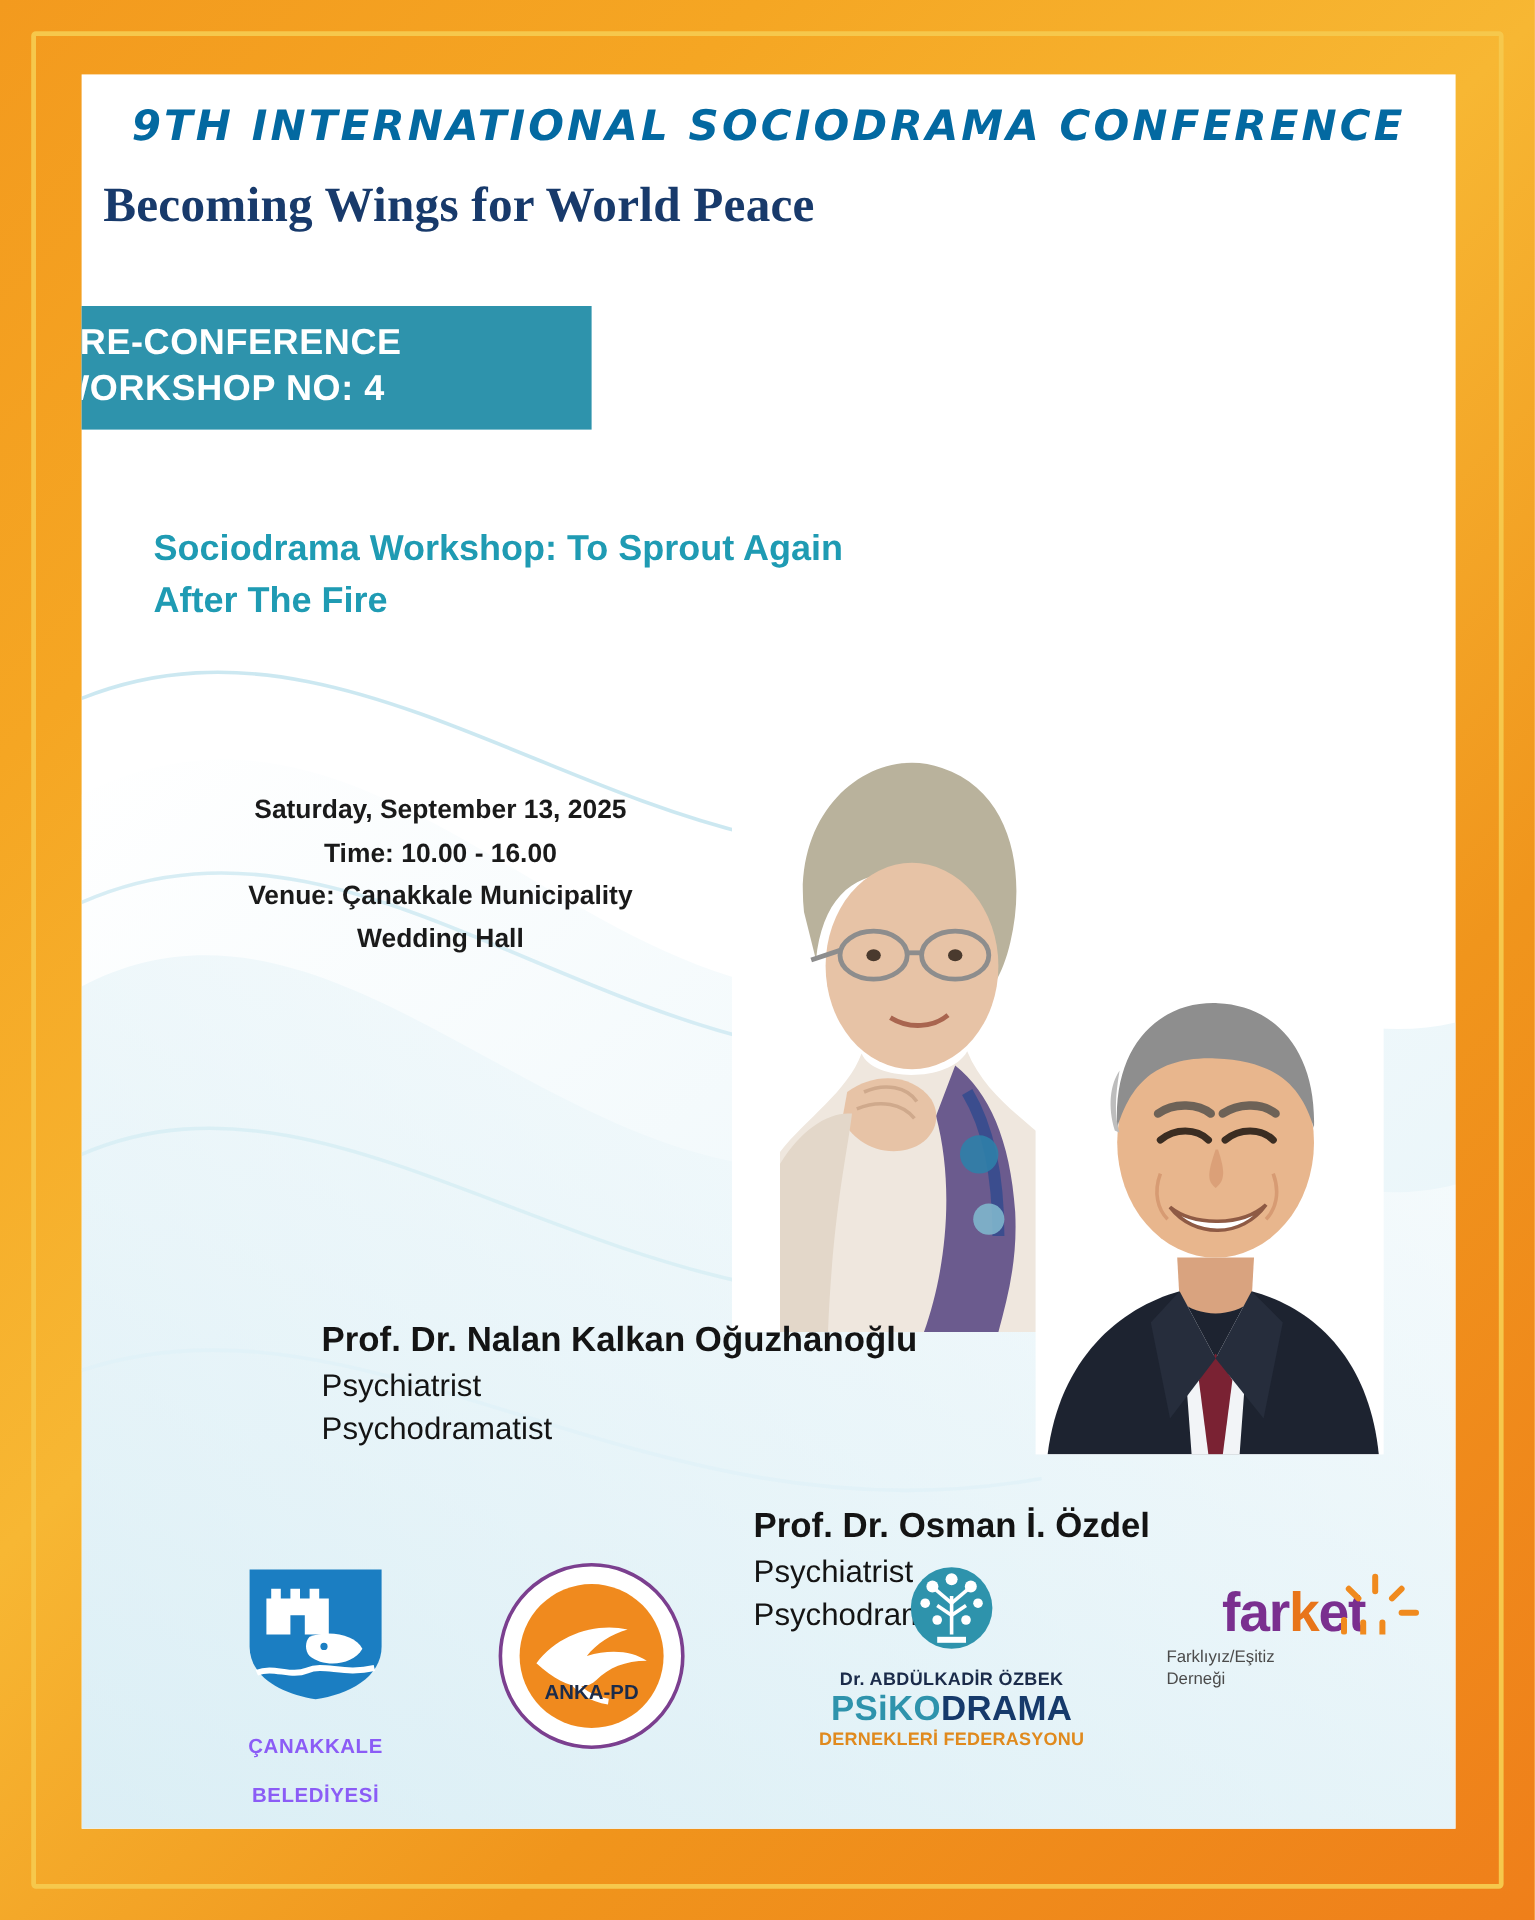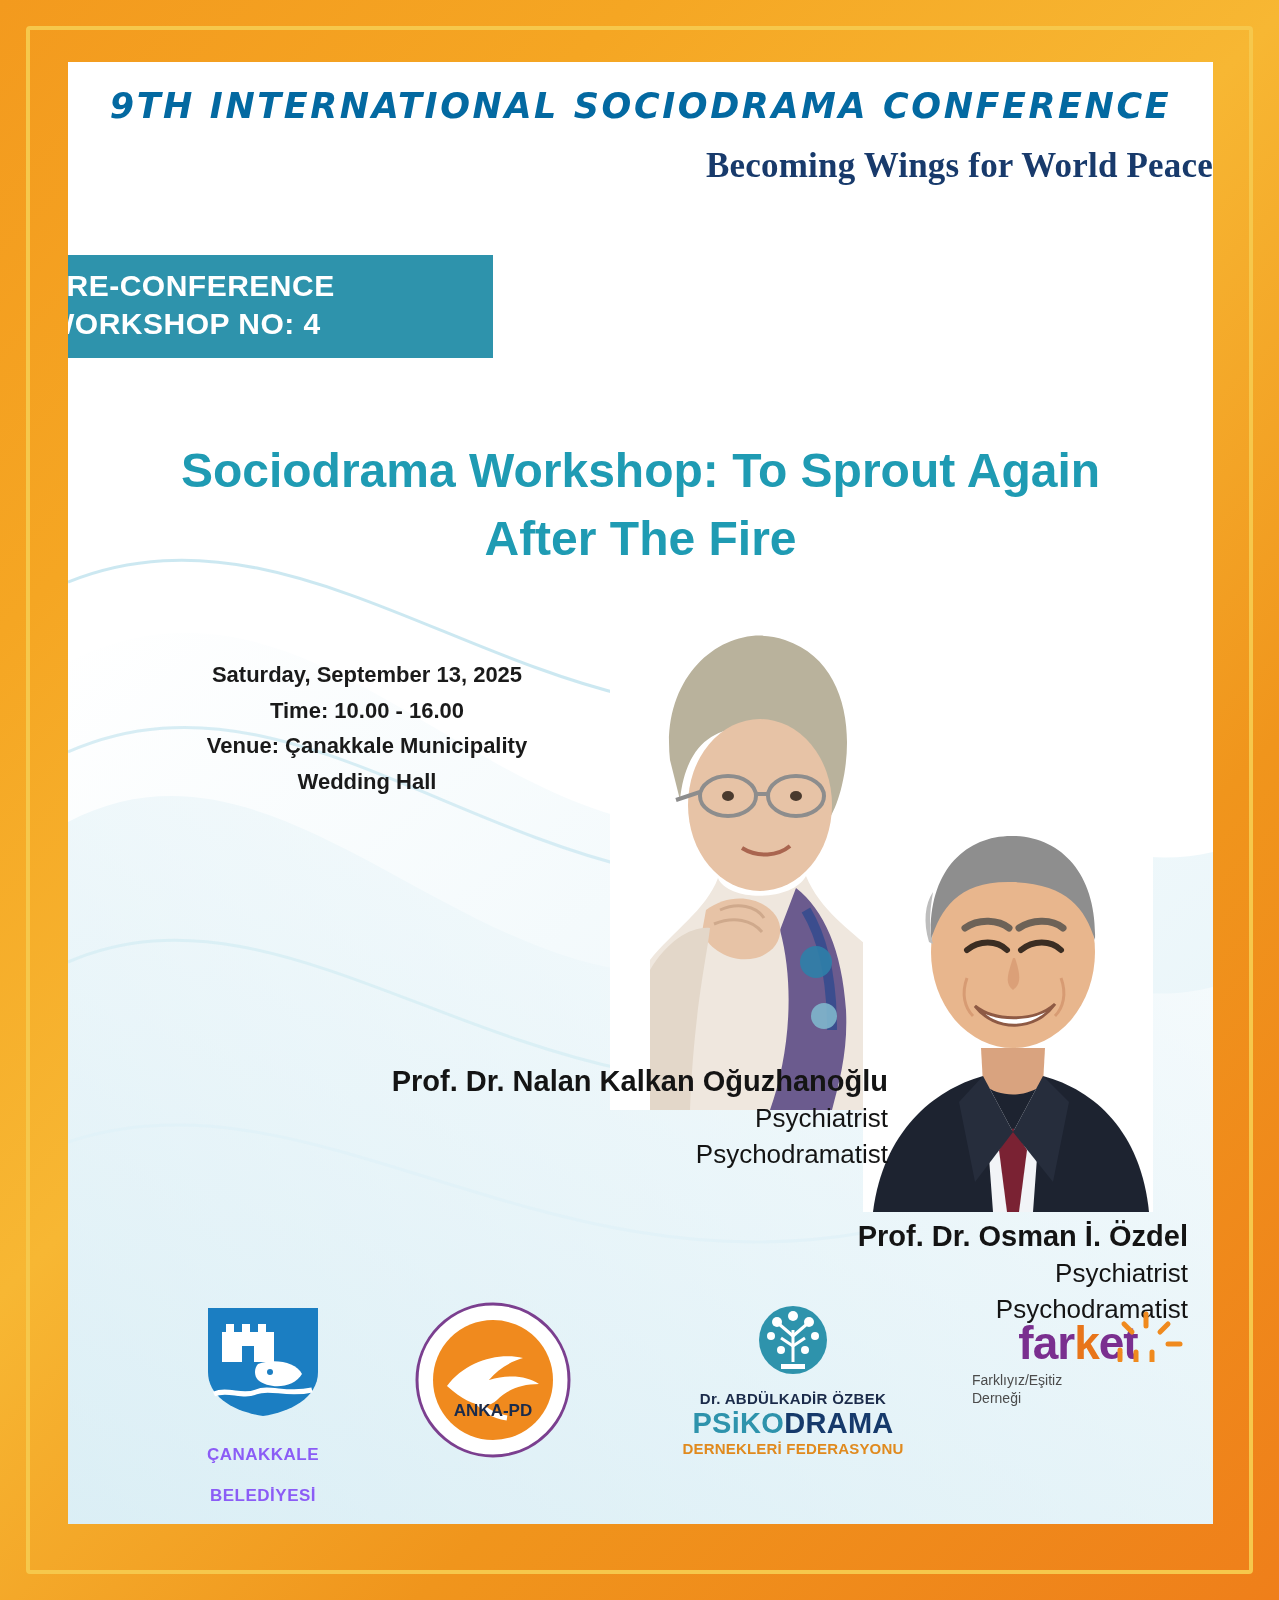--- a/index.html
+++ b/index.html
@@ -57,24 +57,24 @@
     font-style: italic;
     font-weight: bold;
     font-size: 35px;
     letter-spacing: 2.6px;
     color: #0369a1;
     white-space: nowrap;
   }
   .conf-sub {
     position: absolute;
     left: 18px; right: 0; top: 84px;
-    text-align: right;
+    text-align: left;
     font-family: "Liberation Serif", serif;
     font-weight: bold;
-    font-size: 35px;
+    font-size: 41px;
     color: #183a6b;
     letter-spacing: 0.2px;
   }
 
   
   .ribbon {
     position: absolute;
     left: -68px;           
     top: 193px;
     width: 493px;
@@ -87,22 +87,22 @@
     text-align: center;
     letter-spacing: 0.5px;
   }
   .ribbon div { padding-left: 46px; text-align: left; }
 
   
   .ws-title {
     position: absolute;
     left: 60px; right: 60px;
     top: 375px;
-    text-align: center;
-    font-size: 48px;
+    text-align: left;
+    font-size: 30px;
     font-weight: bold;
     color: #1f9bb3;
     line-height: 1.42;
   }
 
   
   .details {
     position: absolute;
     left: 14px;
     top: 595px;
@@ -129,23 +129,24 @@
   .photo-osman {
     left: 795px;
     top: 710px;
     width: 290px;
     height: 440px;
   }
 
   
   .speaker {
     position: absolute;
-    text-align: right;
+    text-align: left;
     color: #141414;
     line-height: 1.36;
+    margin-top: 36px;
   }
   .speaker .nm {
     font-size: 29px;
     font-weight: bold;
     white-space: nowrap;
   }
   .speaker .rl { font-size: 26px; }
 
   .speaker-1 { left: 200px; top: 1000px; width: 620px; }
   .speaker-2 { left: 560px; top: 1155px; width: 560px; }

